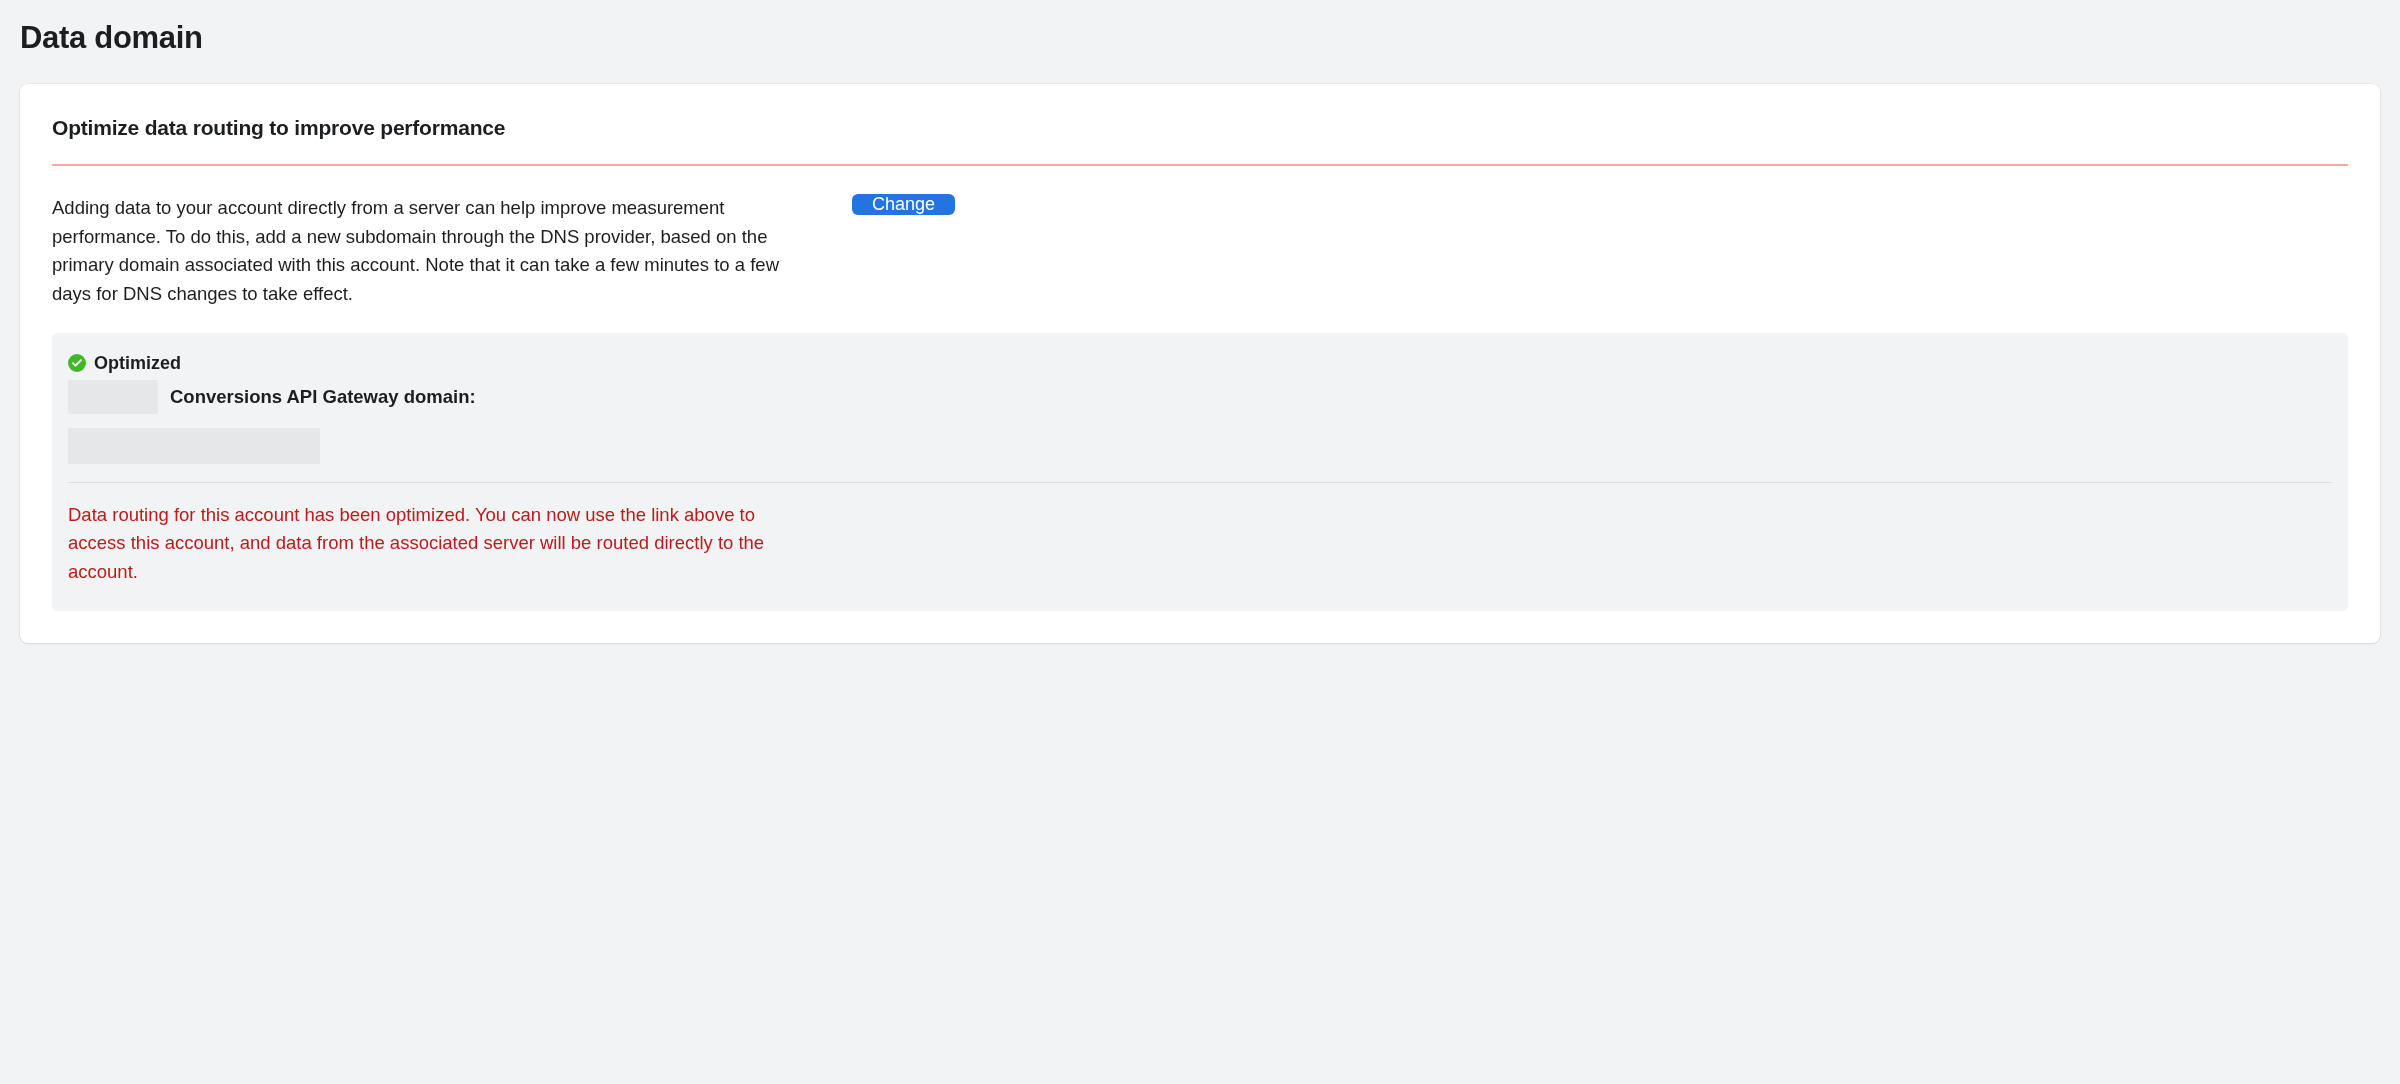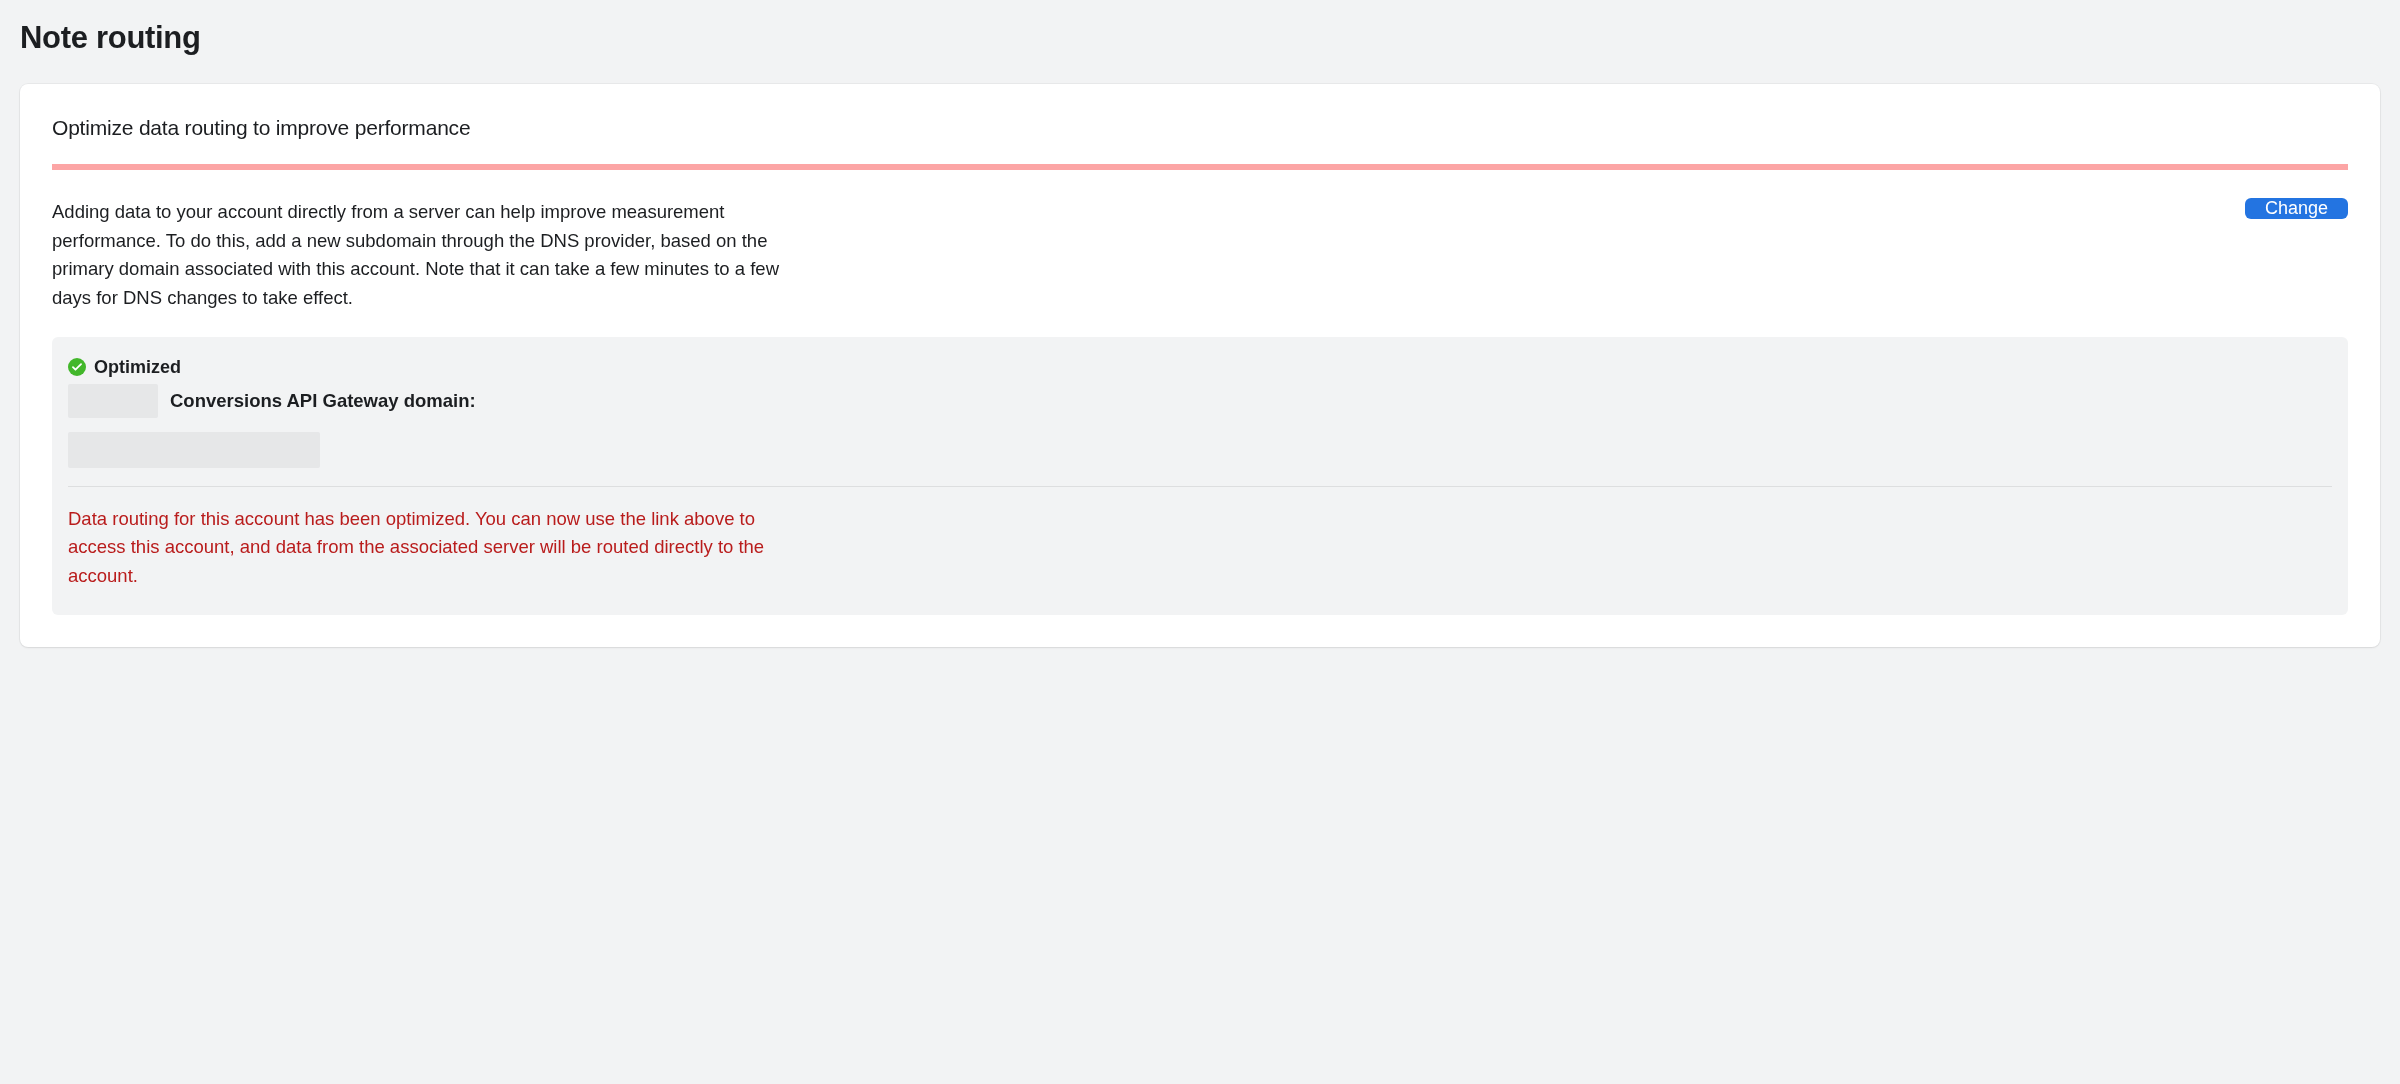--- a/index.html
+++ b/index.html
@@ -25,30 +25,29 @@
     
     .card {
       background-color: #ffffff;
       border-radius: 8px;
       box-shadow: 0 1px 2px rgba(0,0,0,0.08), 0 0 0 1px rgba(0,0,0,0.04);
       padding: 32px;
     }
     
     .card-title {
       font-size: 21px;
-      font-weight: 400;
+      font-weight: 700;
       color: #1c1e21;
       padding-bottom: 24px;
-      border-bottom: 6px solid #fca5a5;
+      border-bottom: 2px solid #fca5a5;
       letter-spacing: -0.2px;
     }
     
     .content-row {
       display: flex;
-      justify-content: space-between;
       align-items: flex-start;
       padding-top: 28px;
       padding-bottom: 24px;
       gap: 40px;
     }
     
     .description-text {
       font-size: 18.5px;
       line-height: 1.55;
       color: #1c1e21;
@@ -132,21 +131,21 @@
     .panel-description {
       font-size: 18.5px;
       line-height: 1.55;
       color: #b91c1c;
       max-width: 720px;
     }
   </style>
 </head>
 <body>
 
-<h1 class="page-title">Note routing</h1>
+<h1 class="page-title">Data domain</h1>
 
 <div class="card">
   <h2 class="card-title">Optimize data routing to improve performance</h2>
 
   <div class="content-row">
     <p class="description-text">Adding data to your account directly from a server can help improve measurement performance. To do this, add a new subdomain through the DNS provider, based on the primary domain associated with this account. Note that it can take a few minutes to a few days for DNS changes to take effect.</p>
     <button class="change-button">Change</button>
   </div>
 
   <div class="status-panel">

